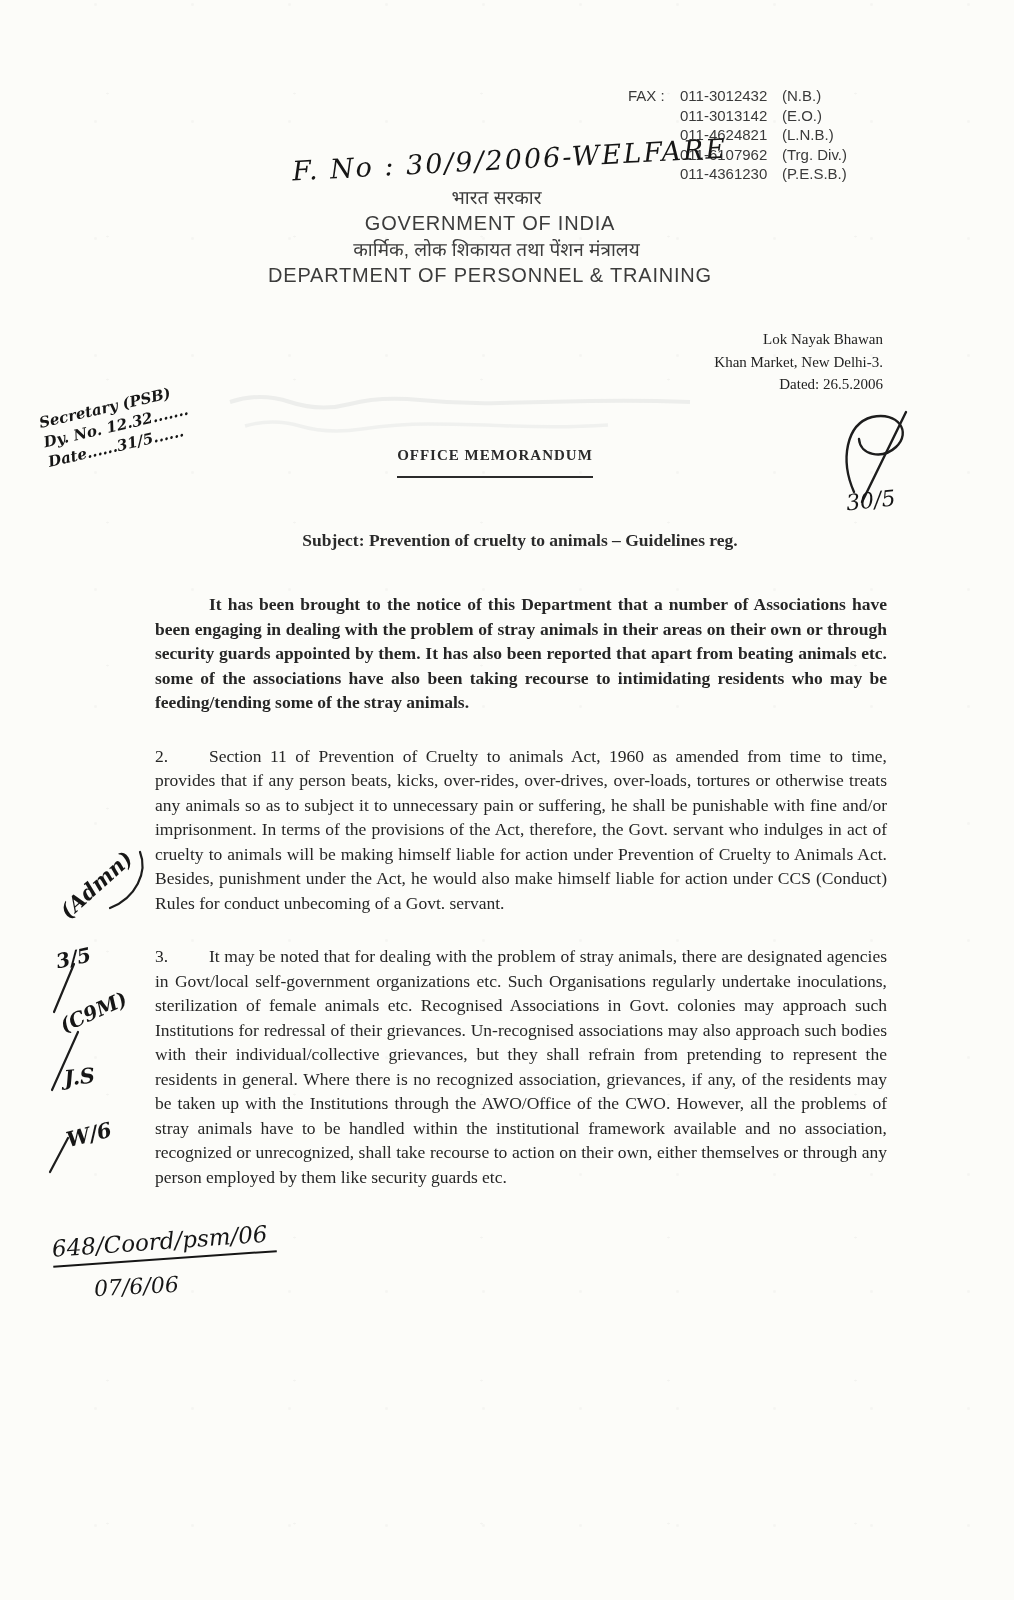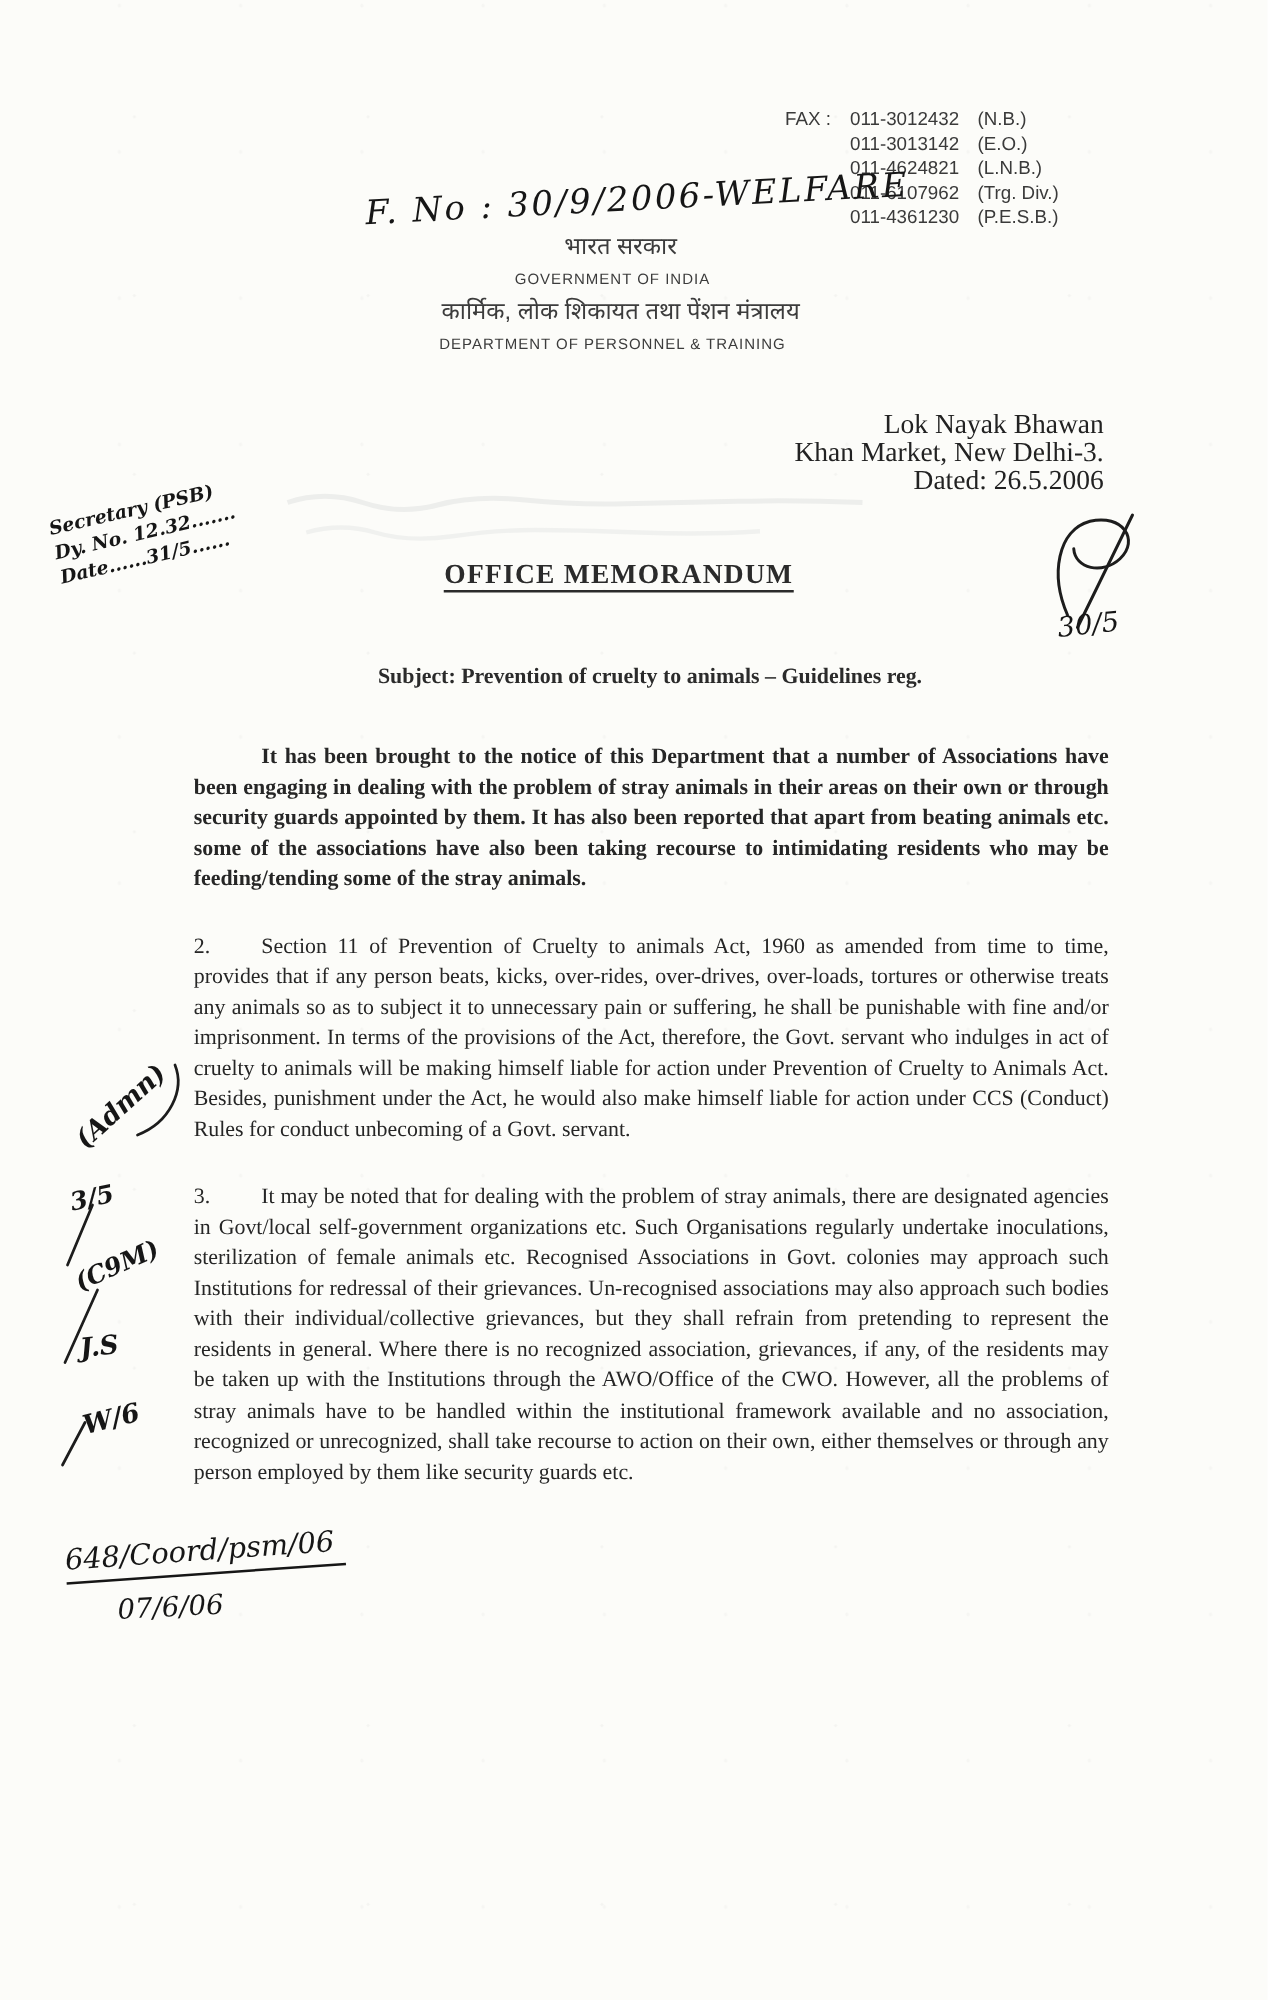--- a/index.html
+++ b/index.html
@@ -25,31 +25,31 @@
   .fax-lbl { width: 52px; }
   .fax-num { width: 102px; }
 
   
   .hand { font-family: "DejaVu Serif", serif; font-style: italic; color: #161616; }
   .file-no { top: 144px; left: 292px; font-size: 27px; letter-spacing: 2px; transform: rotate(-3deg); }
 
   
   .letterhead { top: 186px; left: 0; width: 980px; text-align: center; font-family: "Liberation Sans", sans-serif; color: #3c3c3c; }
   .lh-hi { font-size: 19px; line-height: 23px; margin-bottom: 3px; padding-left: 13px; }
-  .lh-en { font-size: 12px; line-height: 22px; letter-spacing: 0.8px; margin-bottom: 4px; }
+  .lh-en { font-size: 20px; line-height: 22px; letter-spacing: 0.8px; margin-bottom: 4px; }
 
   
-  .addr { top: 328px; left: 633px; width: 250px; text-align: right; font-size: 22px; line-height: 22.5px; color: #222; }
+  .addr { top: 328px; left: 633px; width: 250px; text-align: right; font-size: 15px; line-height: 22.5px; color: #222; }
 
   
   .stamp { top: 396px; left: 42px; transform: rotate(-13deg); font-size: 15px; line-height: 20px; font-weight: bold; }
 
   
   .memo-title-wrap { top: 446px; left: 0; width: 990px; text-align: center; }
-  .memo-title { display: inline-block; font-weight: bold; font-size: 22px; letter-spacing: 1px; border-bottom: 2.5px solid #2b2b2b; padding-bottom: 0; }
+  .memo-title { display: inline-block; font-weight: bold; font-size: 15px; letter-spacing: 1px; border-bottom: 2.5px solid #2b2b2b; padding-bottom: 12px; }
 
   
   .sig-svg { top: 406px; left: 824px; }
   .despatch { top: 488px; left: 846px; font-size: 22px; transform: rotate(-6deg); }
 
   
   .subject { top: 530px; left: 20px; width: 1000px; text-align: center; font-weight: bold; font-size: 17.5px; }
 
   
   .body { top: 592px; left: 155px; width: 732px; font-size: 17.5px; line-height: 24.5px; text-align: justify; color: #262626; }

